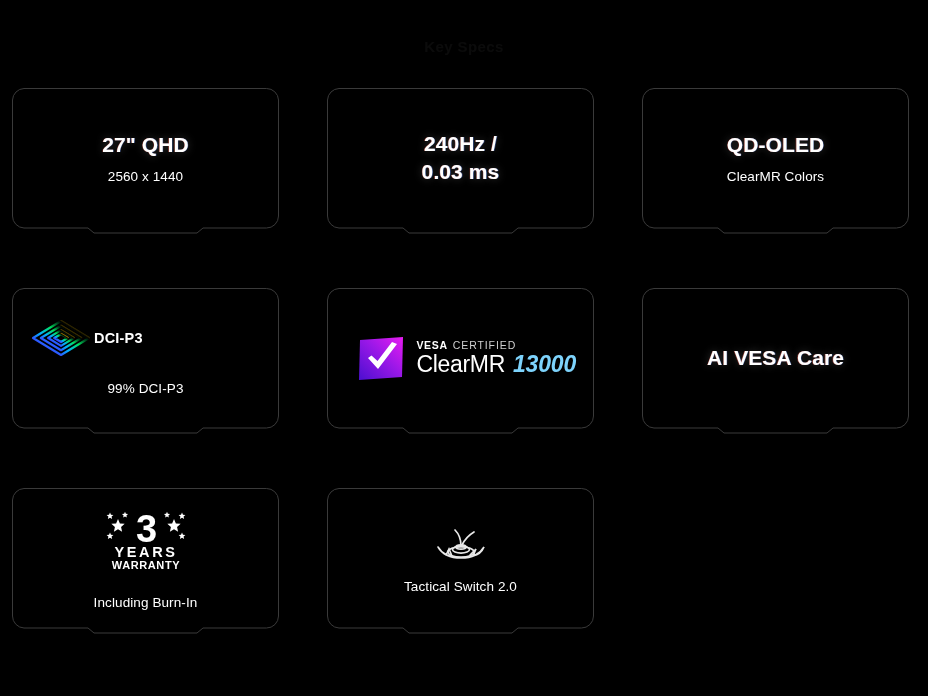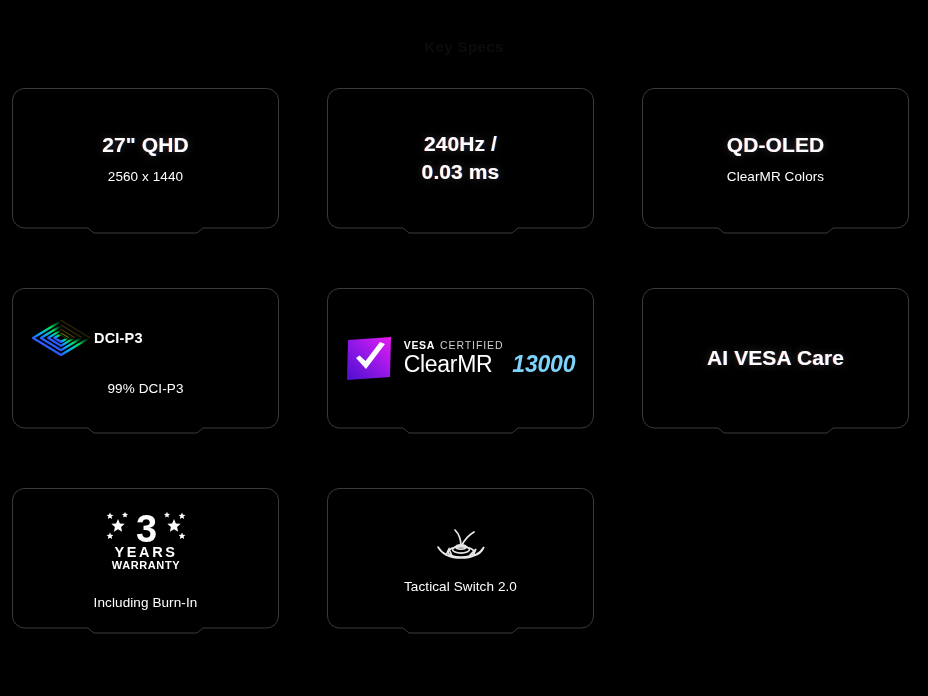--- a/index.html
+++ b/index.html
@@ -112,21 +112,21 @@
     font-size: 14.5px;
     font-weight: 700;
     color: #ffffff;
     letter-spacing: .2px;
   }
 
   
   .clearmr {
     display: flex;
     align-items: center;
-    justify-content: center;
+    justify-content: flex-end;
     gap: 11px;
   }
   .clearmr .tick { width: 47px; height: 43px; display: block; flex: none; }
   .clearmr .txt { text-align: left; line-height: 1; }
   .clearmr .vesa-line {
     display: flex;
     align-items: baseline;
     gap: 5px;
     margin-bottom: 3px;
   }
@@ -138,21 +138,21 @@
   }
   .clearmr .certified {
     font-size: 10.5px;
     font-weight: 400;
     color: #cfcfcf;
     letter-spacing: .9px;
   }
   .clearmr .brand-line {
     display: flex;
     align-items: baseline;
-    gap: 20px;
+    gap: 8px;
   }
   .clearmr .brand {
     font-size: 23px;
     font-weight: 400;
     color: #ffffff;
     letter-spacing: -.3px;
   }
   .clearmr .score {
     font-size: 23px;
     font-weight: 700;

